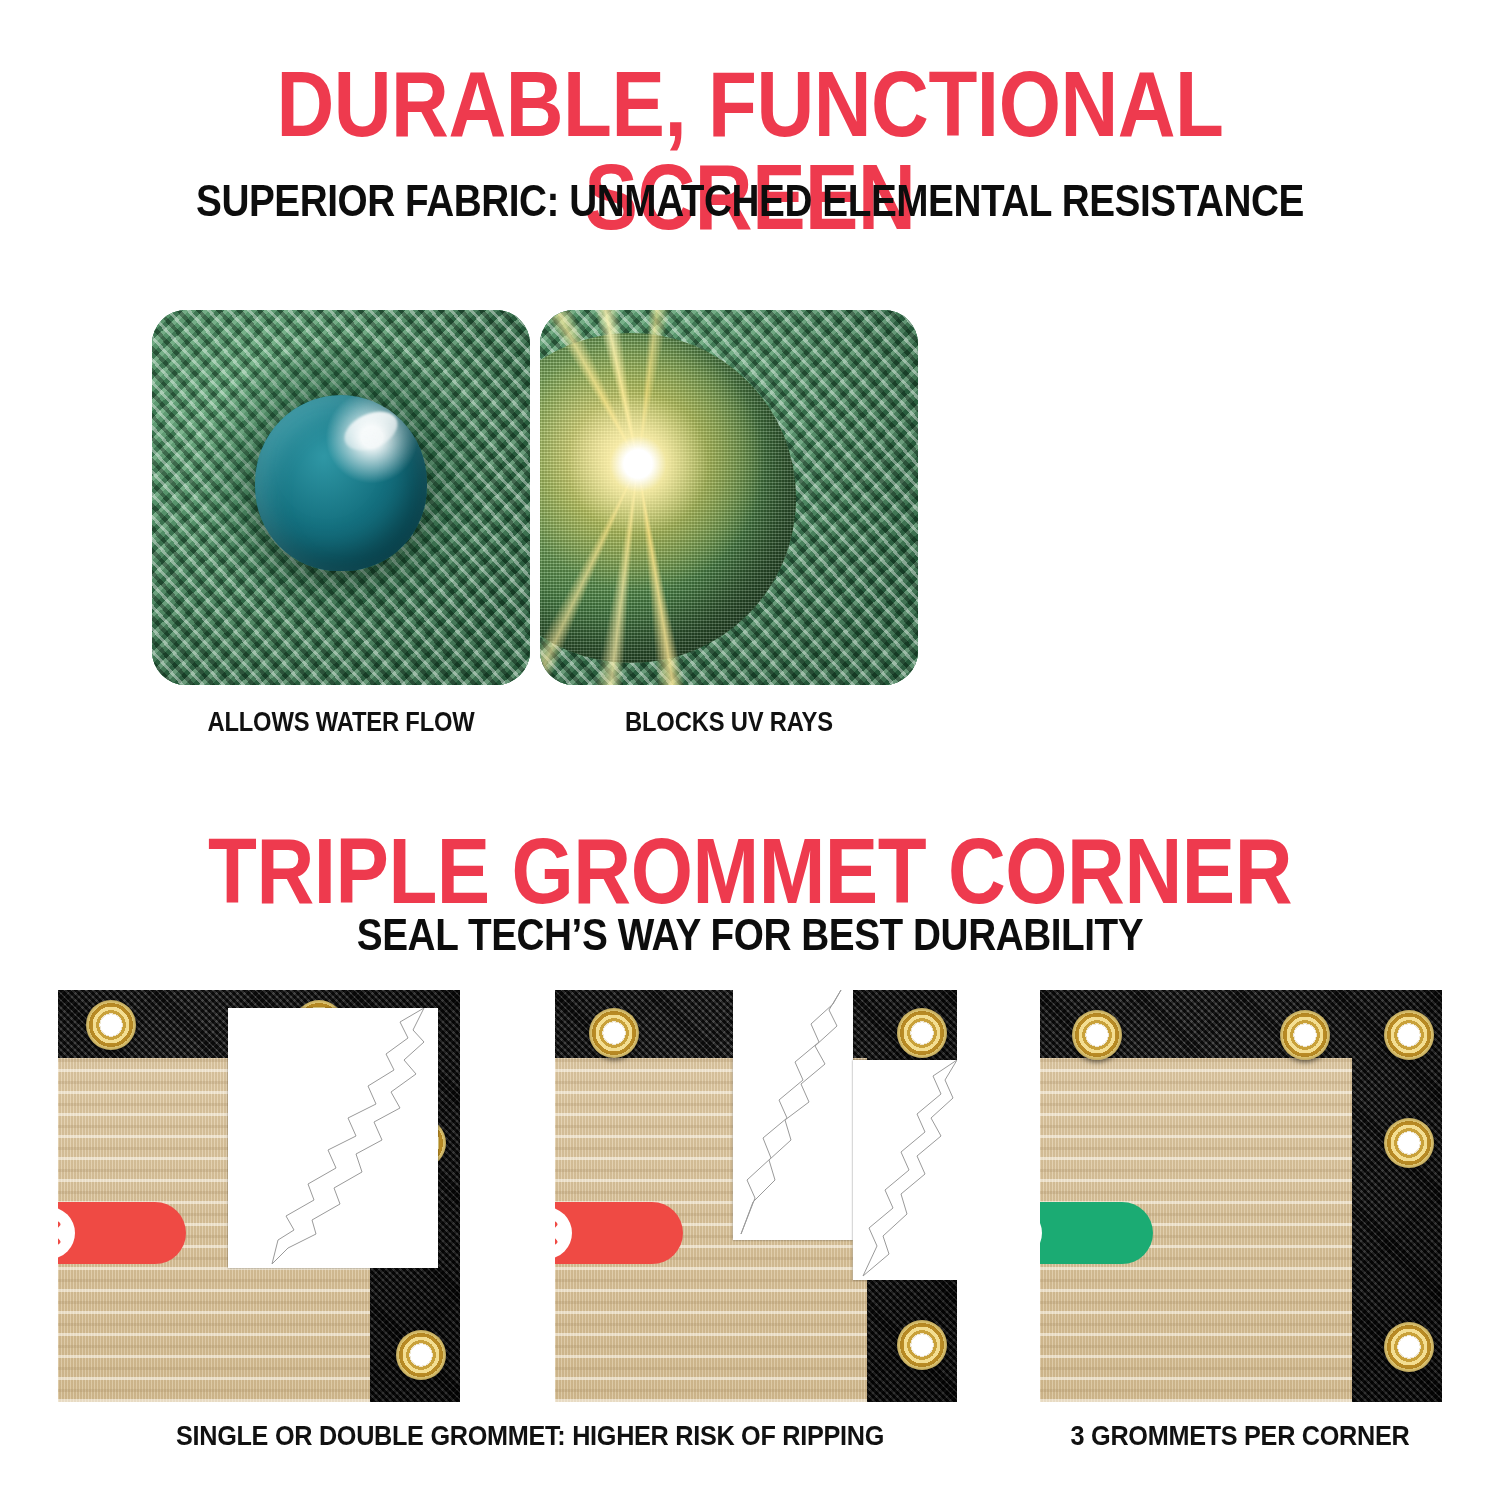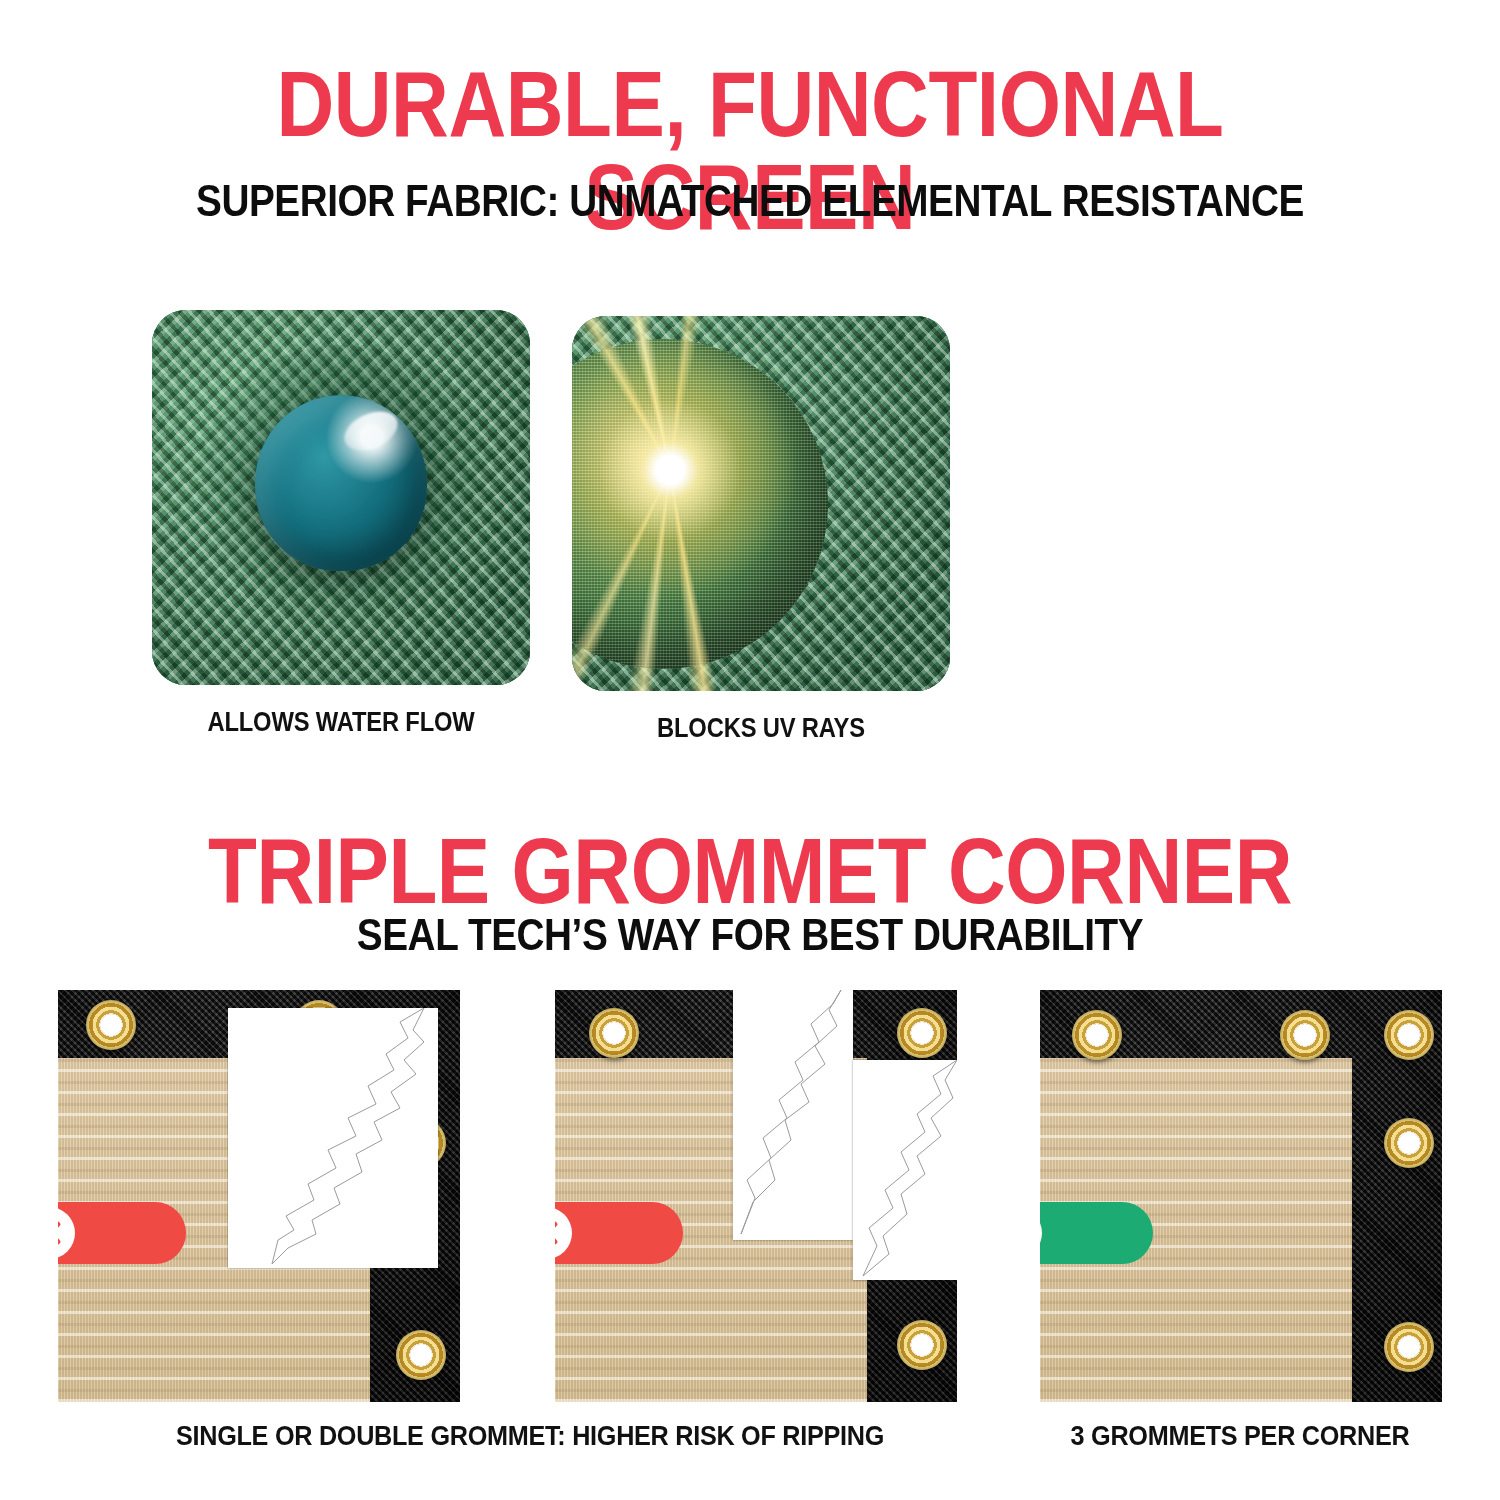--- a/index.html
+++ b/index.html
@@ -25,21 +25,21 @@
 
   #sec1-title { position:absolute; top:58px;  left:0; width:100%; }
   #sec1-sub   { position:absolute; top:178px; left:0; width:100%; }
   #sec2-title { position:absolute; top:825px; left:0; width:100%; }
   #sec2-sub   { position:absolute; top:912px; left:0; width:100%; }
 
   
   .photo-row { position:absolute; top:310px; left:0; width:100%; height:420px; }
   .photo-cell { position:absolute; top:0; width:378px; }
   .photo-cell.c0 { left:152px; }
-  .photo-cell.c1 { left:572px;margin-top:6px; }
+  .photo-cell.c1 { left:540px; }
   .photo-cell.c2 { left:992px; }
 
   .photo {
     width:378px; height:375px;
     border-radius:34px;
     overflow:hidden;
     position:relative;
     background:#2e6b46;
   }
   .caption {

